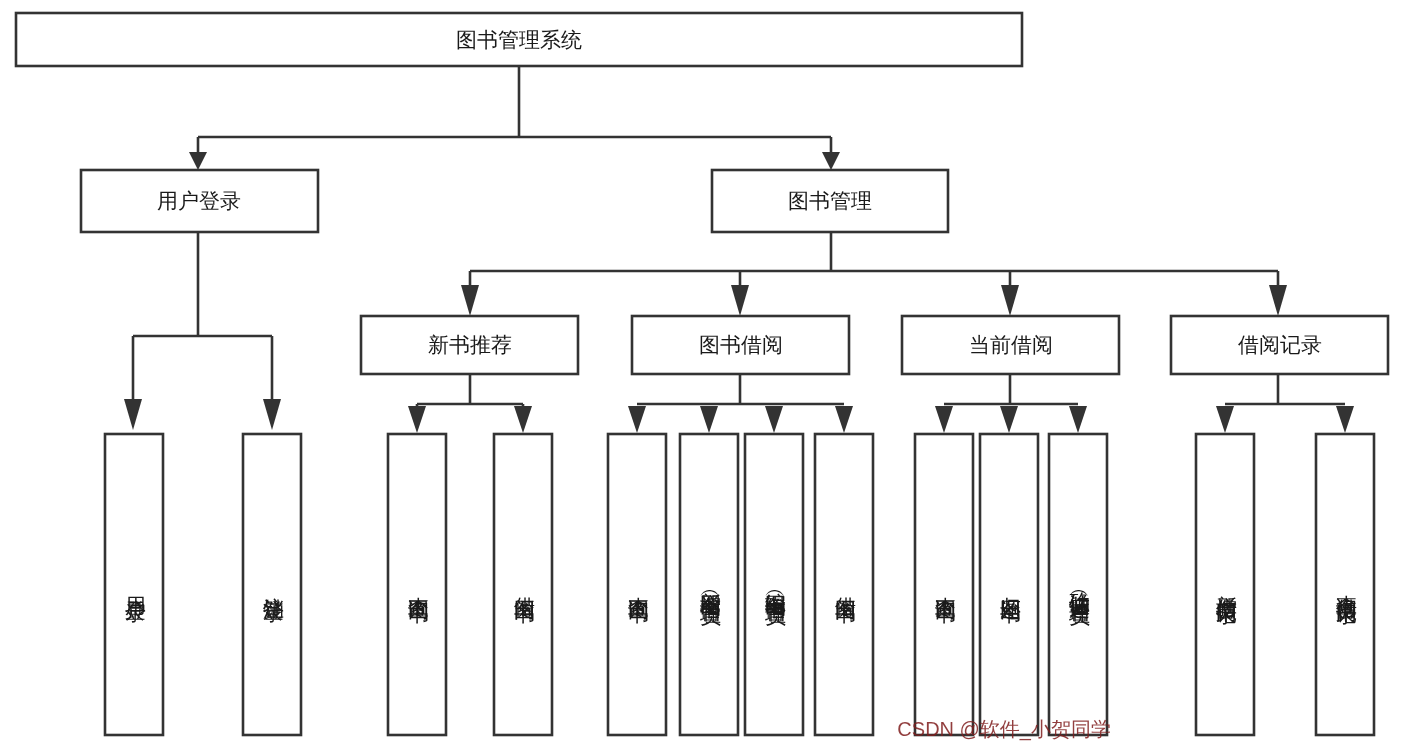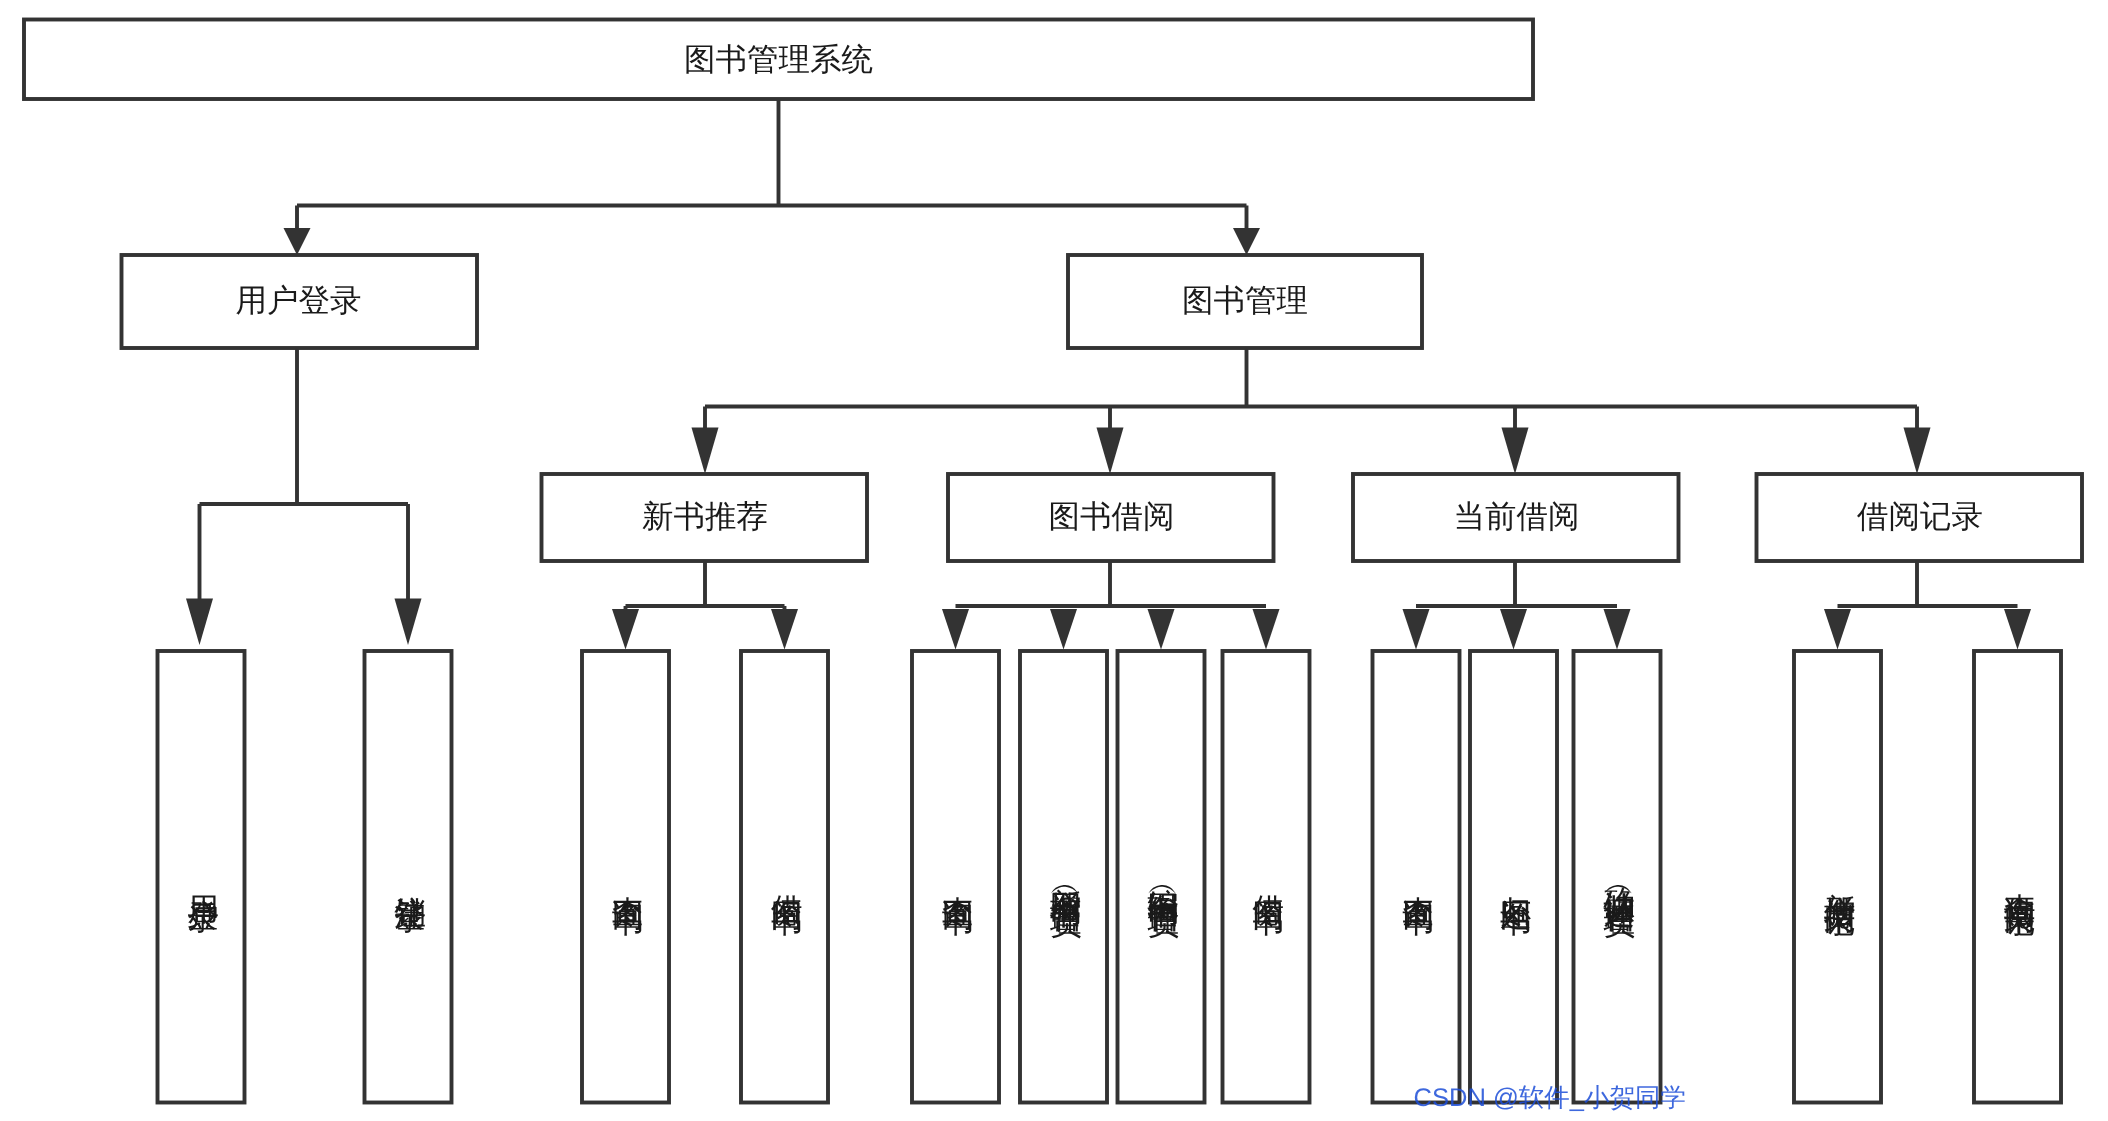--- a/index.html
+++ b/index.html
@@ -54,25 +54,25 @@
     stroke-width: 2.6;
     fill: none;
     stroke-linecap: butt;
   }
   .arrow-head {
     fill: #333333;
     stroke: none;
   }
   .watermark {
     position: absolute;
-    right: 6px;
+    right: 19px;
     bottom: 4px;
     font-family: "Liberation Sans", "DejaVu Sans", sans-serif;
-    font-size: 17px;
-    color: #1d4ed8;
+    font-size: 20px;
+    color: #7f1d1d;
     opacity: 0.85;
     white-space: nowrap;
     pointer-events: none;
   }
 </style>
 </head>
 <body>
 
 <div id="diagram-root">
 

